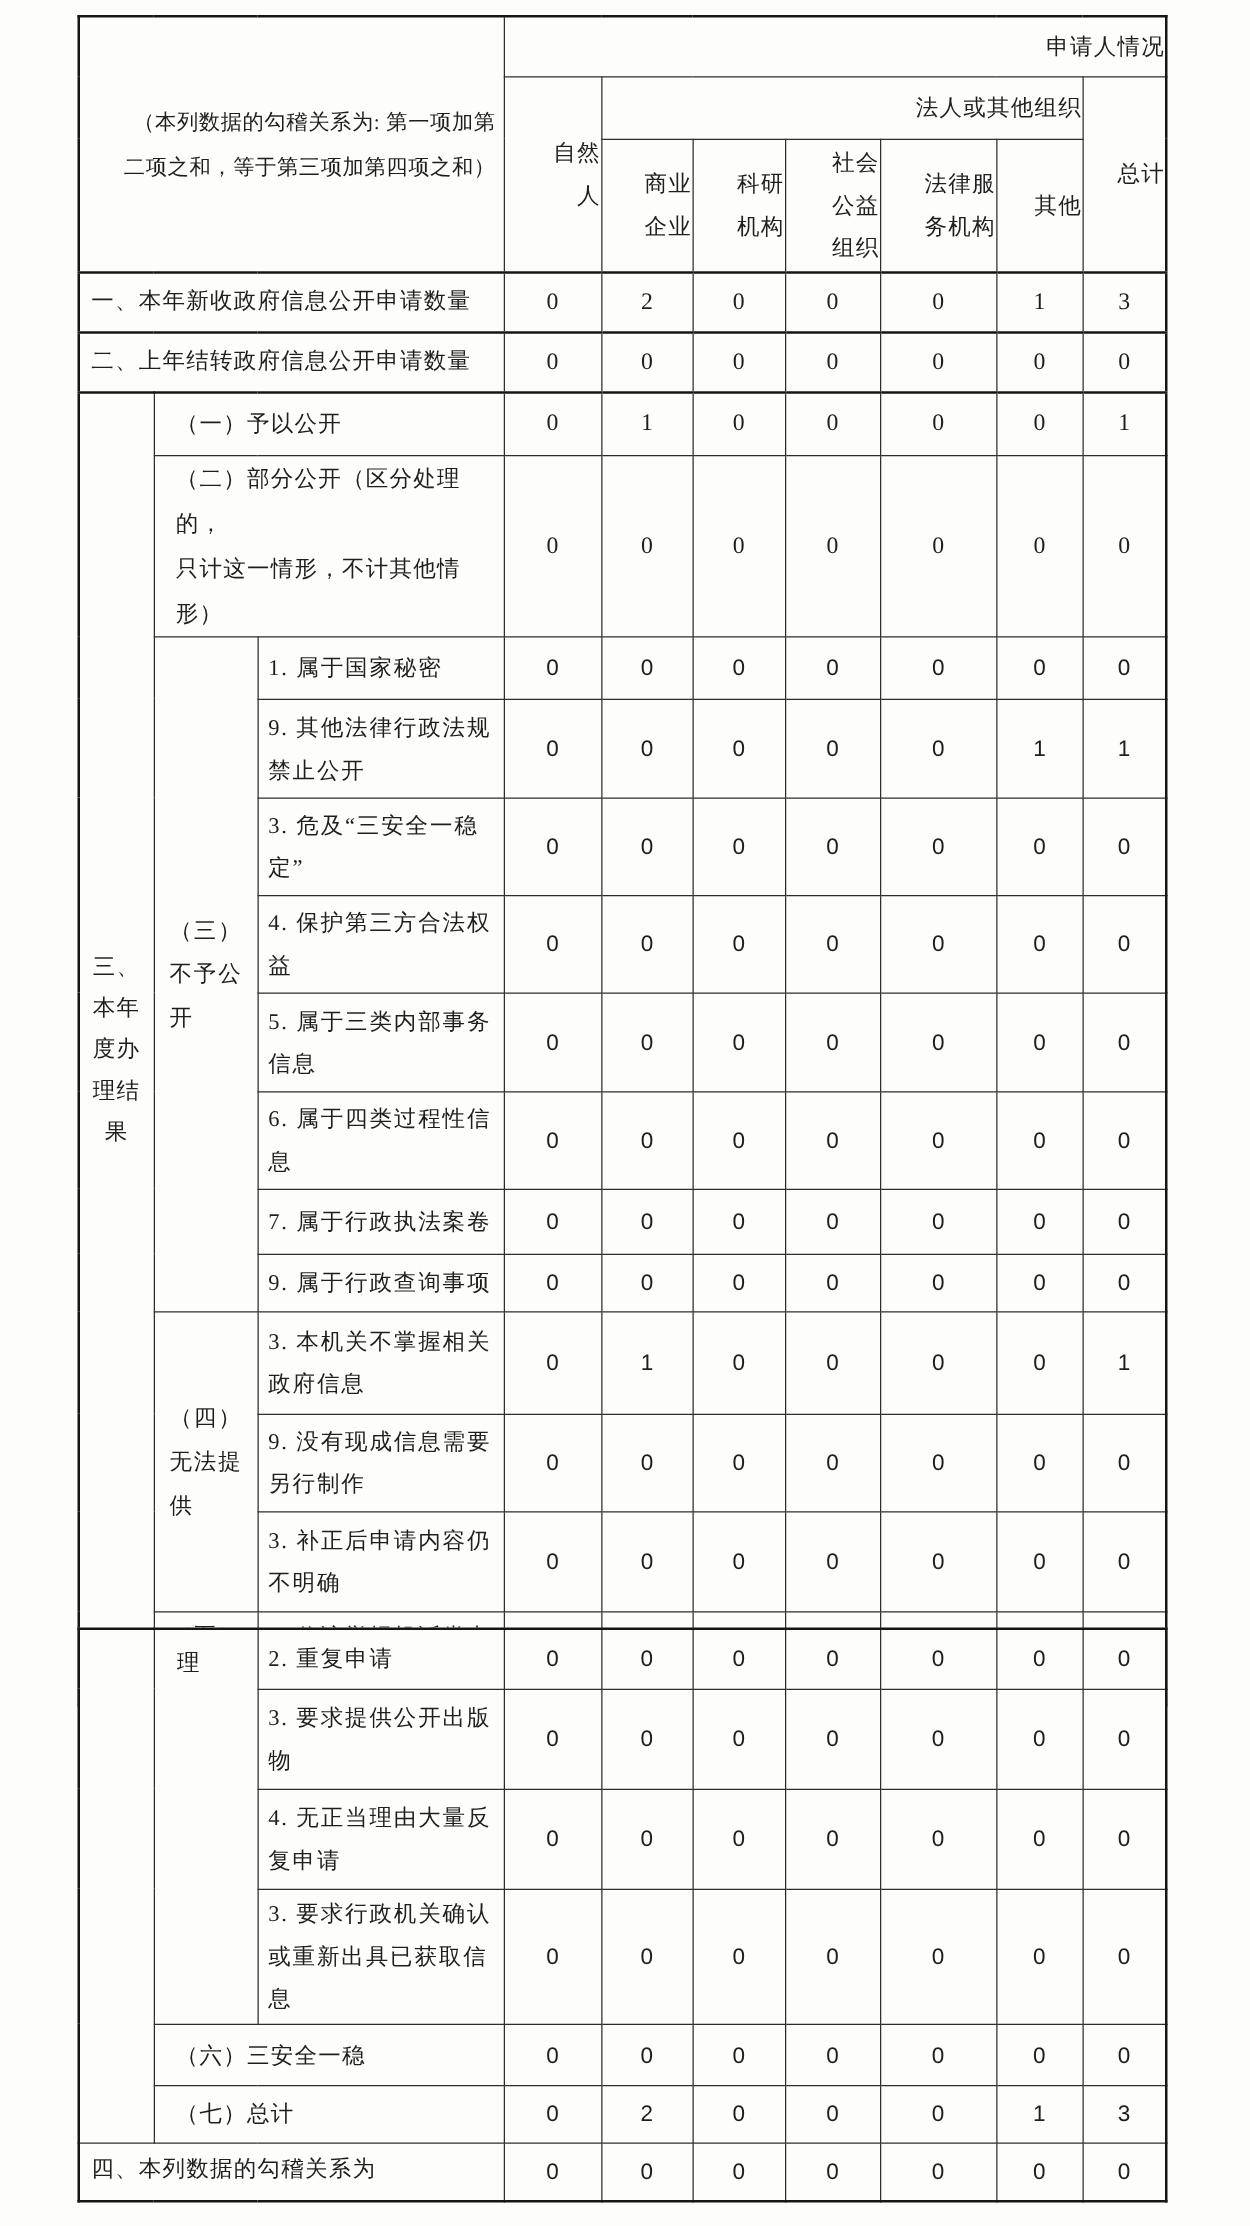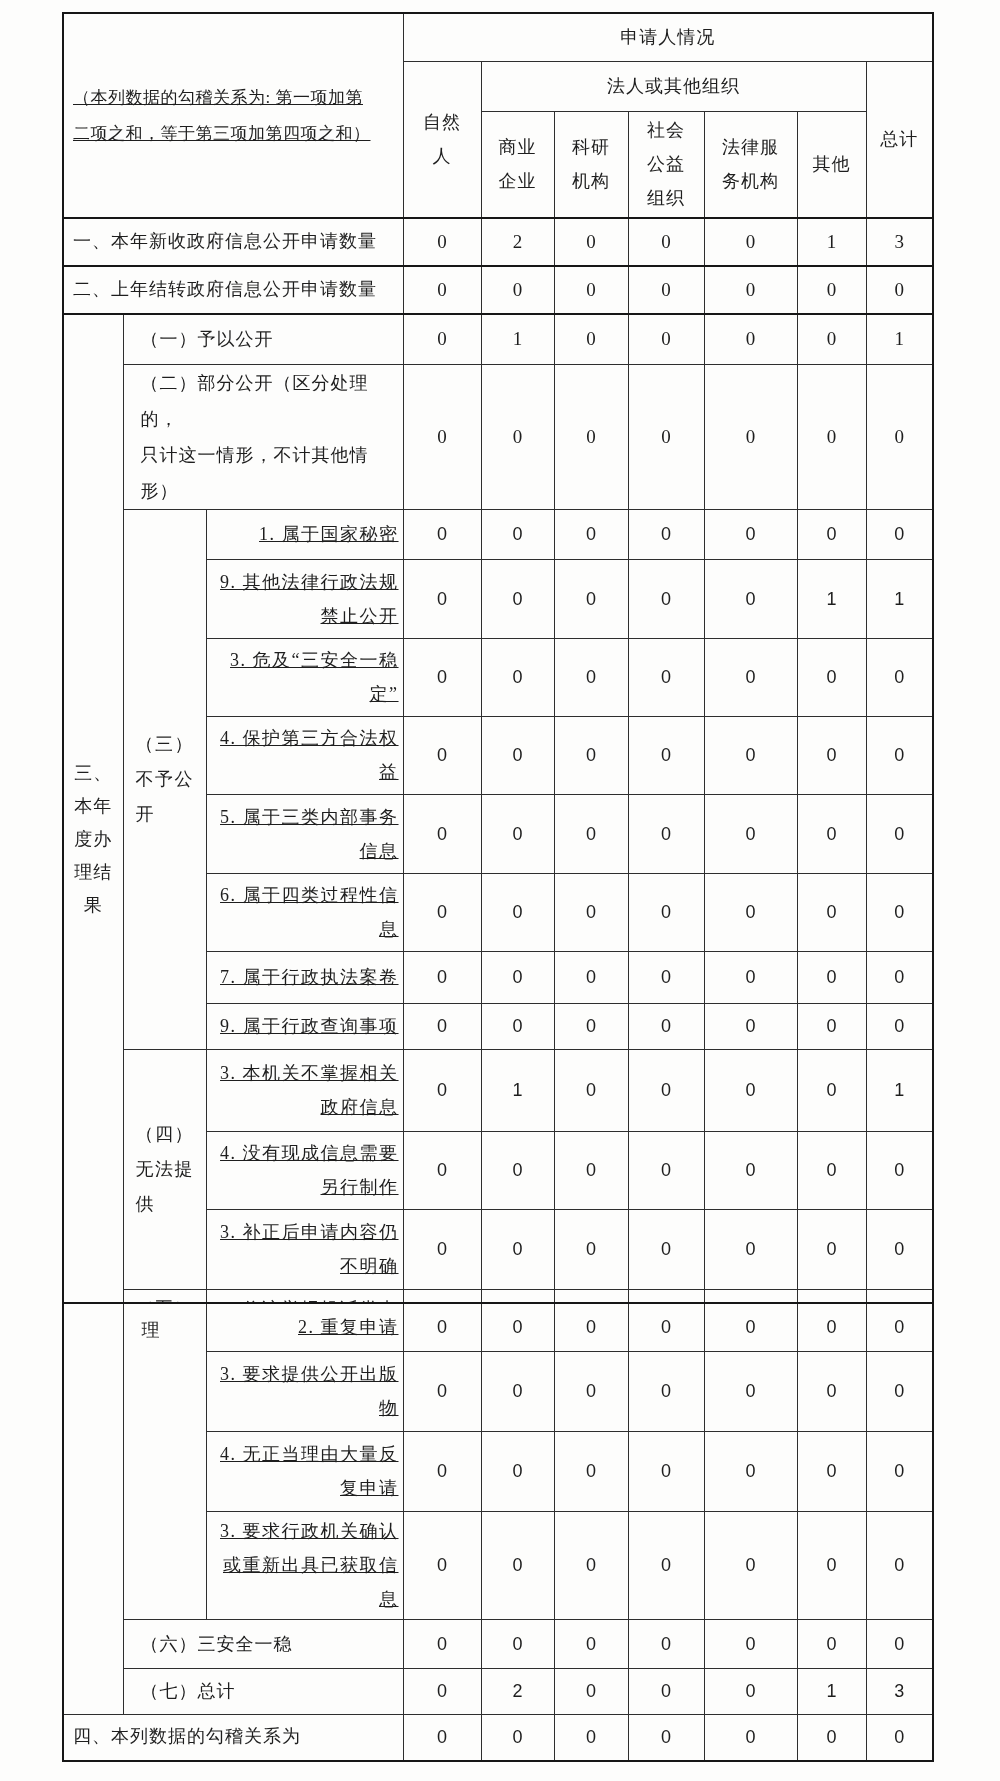--- a/index.html
+++ b/index.html
@@ -26,40 +26,38 @@
     vertical-align:middle;
     white-space:pre-line;
     font-size:18px;
     line-height:34px;
     letter-spacing:1px;
     padding:0;
     overflow:hidden;
   }
   
   td.note{
-    text-align:left;
+    text-align:right;
     padding:0 6px 0 9px;
     font-size:17px;
     line-height:36px;
     letter-spacing:0.5px;
-    text-decoration:underline;
-  }
-  td.hc{text-align:center;line-height:34px;}
+  }
+  td.hc{text-align:right;line-height:34px;}
   tr.h3row > td{border-bottom:2px solid #161616;}
   
   tr.major > td{border-top:2px solid #161616;border-bottom:2px solid #161616;}
   
   td.rowlabel{text-align:left;padding-left:9px;font-family:Liberation Mono, monospace;}
   td.sublabel{text-align:left;padding-left:17px;line-height:36px;}
   td.item{
-    text-align:right;
+    text-align:left;
     padding-left:8px;padding-right:4px;
     line-height:34px;
     letter-spacing:1.5px;
-    text-decoration:underline;
   }
   td.seccol{
     text-align:center;
     line-height:33px;
     letter-spacing:1px;
   }
   td.subsec{
     text-align:left;
     padding-left:12px;padding-right:2px;
     line-height:35px;
@@ -260,21 +258,21 @@
 政府信息</td>
     <td class="num">0</td>
     <td class="num">1</td>
     <td class="num">0</td>
     <td class="num">0</td>
     <td class="num">0</td>
     <td class="num">0</td>
     <td class="num">1</td>
   </tr>
   <tr class="ns" style="height:78px">
-    <td class="item">4. 没有现成信息需要
+    <td class="item">9. 没有现成信息需要
 另行制作</td>
     <td class="num">0</td>
     <td class="num">0</td>
     <td class="num">0</td>
     <td class="num">0</td>
     <td class="num">0</td>
     <td class="num">0</td>
     <td class="num">0</td>
   </tr>
   <tr class="ns" style="height:80px">

